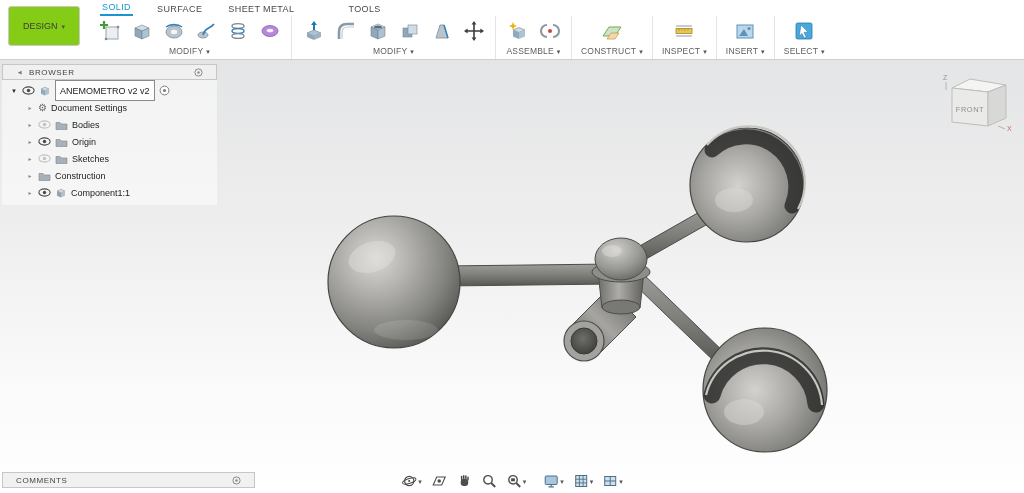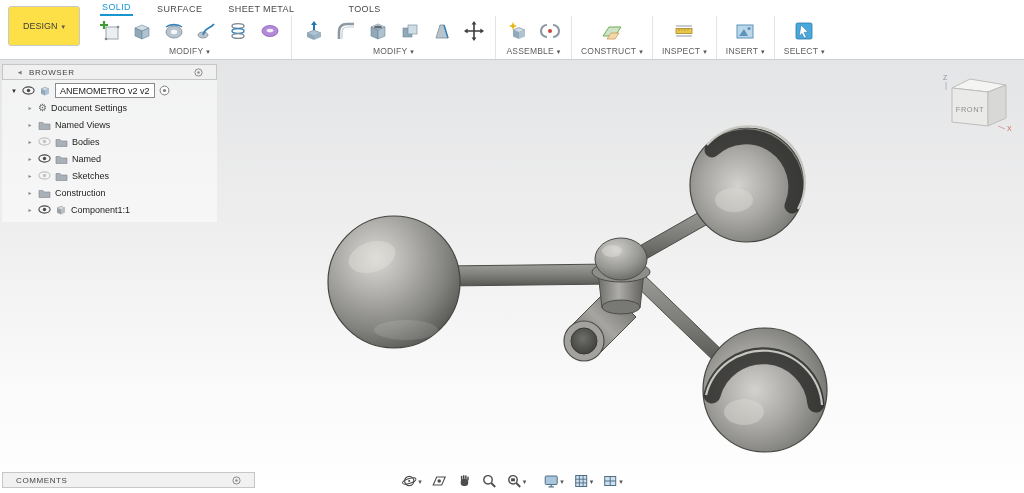--- a/index.html
+++ b/index.html
@@ -4,21 +4,21 @@
 <style>
   * { margin:0; padding:0; box-sizing:border-box; }
   html,body { width:1024px; height:493px; overflow:hidden;
     font-family:"Liberation Sans", sans-serif; background:#fff; }
   .app { position:relative; width:1024px; height:493px; }
 
   
   .topbar { position:absolute; top:0; left:0; right:0; height:60px;
     background:#ffffff; border-bottom:1px solid #cfcfcf; display:flex; z-index:20; }
   .design-btn { margin:6px 8px; width:72px; height:40px; border:1px solid #c9c9c9;
-    border-radius:3px; background:#fde047; display:flex; align-items:center;
+    border-radius:3px; background:#84cc16; display:flex; align-items:center;
     justify-content:center; gap:4px; font-size:9px; color:#3d3d3d; cursor:default; }
   .ribbon { display:flex; flex-direction:column; flex:1; }
   .tabs-row { display:flex; align-items:flex-end; gap:22px; height:16px; padding-left:12px; }
   .tab { font-size:9px; color:#4a4a4a; letter-spacing:.4px; padding:2px 2px 2px 2px; }
   .tab.active { color:#1796d2; border-bottom:2px solid #1796d2; }
   .tab-tools { margin-left:28px; }
   .groups-row { display:flex; height:43px; }
   .group { display:flex; flex-direction:column; align-items:center;
     padding:0 9px; border-right:1px solid #e4e4e4; }
   .group-icons { display:flex; align-items:center; gap:7px; flex:1; }
@@ -39,21 +39,21 @@
     font-size:8px; color:#444; letter-spacing:.6px; gap:5px; }
   .panel-header .spacer { flex:1; }
   .browser-panel { position:absolute; left:2px; top:4px; width:215px; z-index:10; }
   .browser-tree { background:rgba(255,255,255,.5); padding:2px 0 4px 0; }
   .trow { height:17px; display:flex; align-items:center; gap:4px;
     font-size:9px; color:#222; padding-left:8px; }
   .trow.child { padding-left:24px; }
   .tri { width:8px; font-size:6px; color:#8a8a8a; text-align:center; }
   .tri.root { color:#2b2b2b; }
   .root-label { border:1px solid #8a8a8a; background:rgba(255,255,255,.85);
-    padding:0 4px; height:15px; display:flex; align-items:center; }
+    padding:0 4px; height:21px; display:flex; align-items:center; }
   .glyph-gear { font-size:10px; color:#666; line-height:1; }
 
   
   .comments-panel { position:absolute; left:2px; bottom:5px; width:253px; z-index:10; }
 
   
   .bottom-toolbar { position:absolute; left:50%; transform:translateX(-50%);
     bottom:3px; display:flex; align-items:center; gap:7px; z-index:10; }
   .nav-btn { display:flex; align-items:center; gap:1px; padding:1px; }
 
@@ -395,27 +395,20 @@
               <circle cx="5.5" cy="5.5" r="1.6" fill="#7d7d7d"></circle>
             </svg>
         </div>
 
         <div class="trow child">
           <span class="tri">▸</span>
           <span class="glyph-gear">⚙</span>
           <span>Document Settings</span>
         </div>
 
-        <div class="trow child">
-          <span class="tri">▸</span>
-          <svg width="13" height="10" viewBox="0 0 13 10">
-              <path d="M1 2.5h4l1.4 1.5H12v5.5H1z" fill="#a9b0b7" stroke="#7d858d" stroke-width=".6"></path>
-            </svg>
-          <span>Named Views</span>
-        </div>
 
         <div class="trow child">
           <span class="tri">▸</span>
           <svg width="13" height="9" viewBox="0 0 13 9">
               <ellipse cx="6.5" cy="4.5" rx="5.6" ry="3.6" fill="none" stroke="#c2c2c2" stroke-width="1.1"></ellipse>
               <circle cx="6.5" cy="4.5" r="1.7" fill="#c2c2c2"></circle>
             </svg>
           <svg width="13" height="10" viewBox="0 0 13 10">
               <path d="M1 2.5h4l1.4 1.5H12v5.5H1z" fill="#a9b0b7" stroke="#7d858d" stroke-width=".6"></path>
             </svg>
@@ -424,21 +417,21 @@
 
         <div class="trow child">
           <span class="tri">▸</span>
           <svg width="13" height="9" viewBox="0 0 13 9">
               <ellipse cx="6.5" cy="4.5" rx="5.6" ry="3.6" fill="none" stroke="#4a4a4a" stroke-width="1.1"></ellipse>
               <circle cx="6.5" cy="4.5" r="1.7" fill="#4a4a4a"></circle>
             </svg>
           <svg width="13" height="10" viewBox="0 0 13 10">
               <path d="M1 2.5h4l1.4 1.5H12v5.5H1z" fill="#a9b0b7" stroke="#7d858d" stroke-width=".6"></path>
             </svg>
-          <span>Named</span>
+          <span>Origin</span>
         </div>
 
         <div class="trow child">
           <span class="tri">▸</span>
           <svg width="13" height="9" viewBox="0 0 13 9">
               <ellipse cx="6.5" cy="4.5" rx="5.6" ry="3.6" fill="none" stroke="#c2c2c2" stroke-width="1.1"></ellipse>
               <circle cx="6.5" cy="4.5" r="1.7" fill="#c2c2c2"></circle>
             </svg>
           <svg width="13" height="10" viewBox="0 0 13 10">
               <path d="M1 2.5h4l1.4 1.5H12v5.5H1z" fill="#a9b0b7" stroke="#7d858d" stroke-width=".6"></path>

